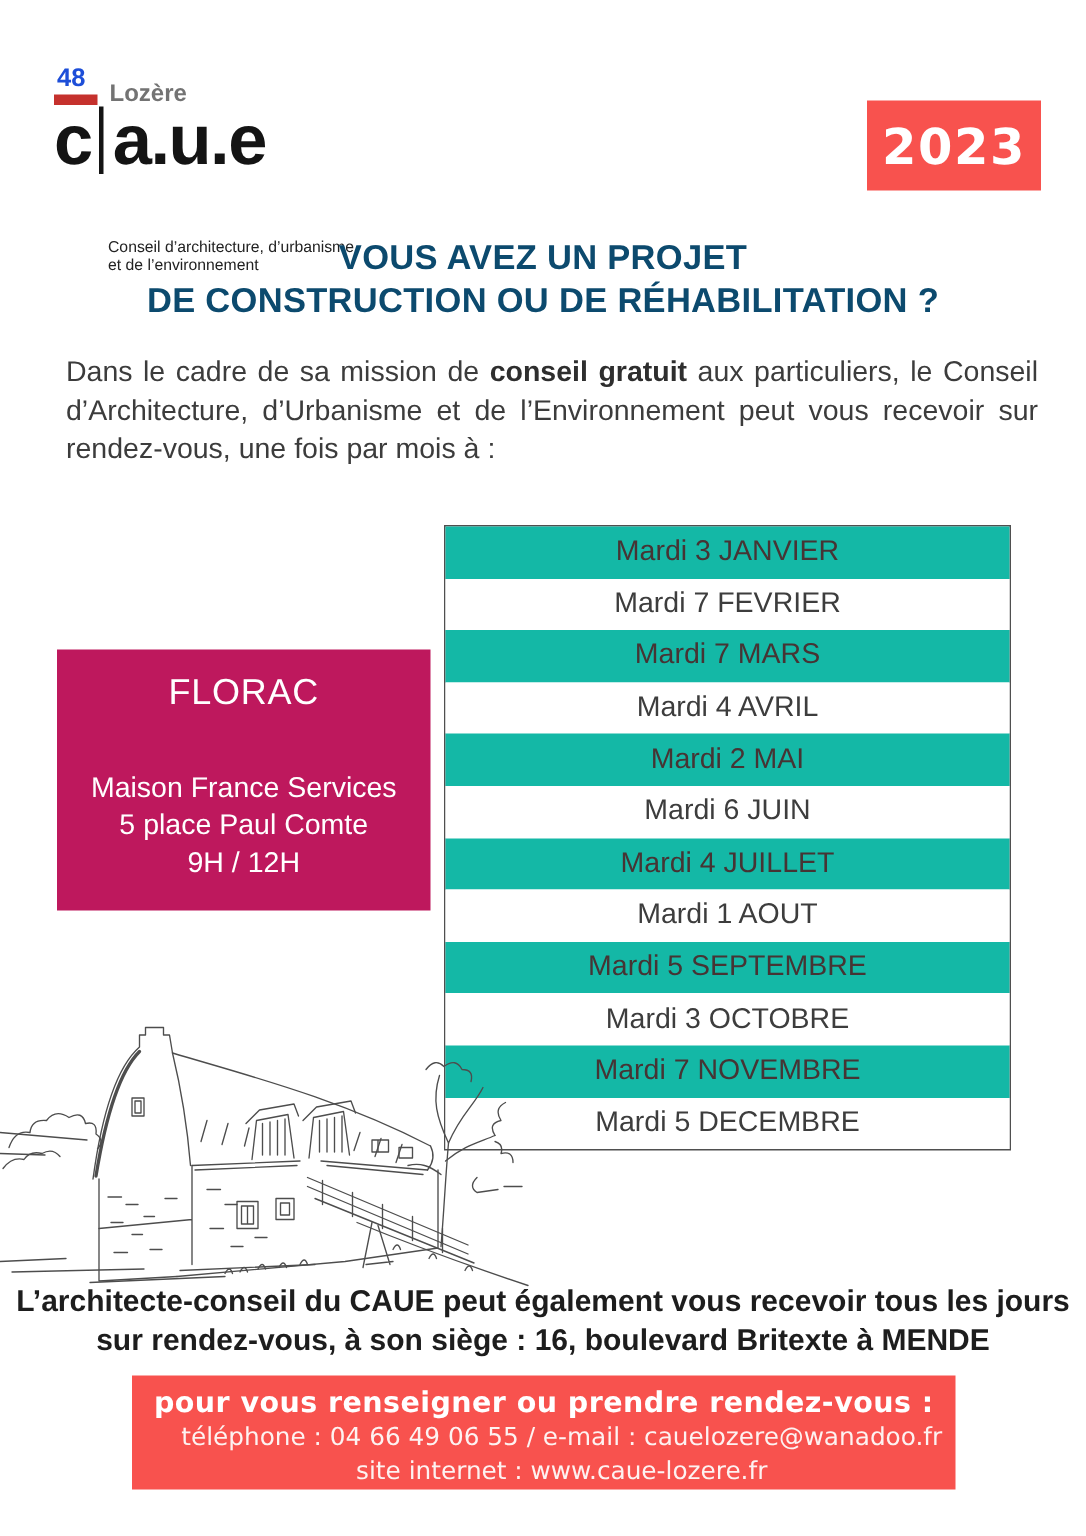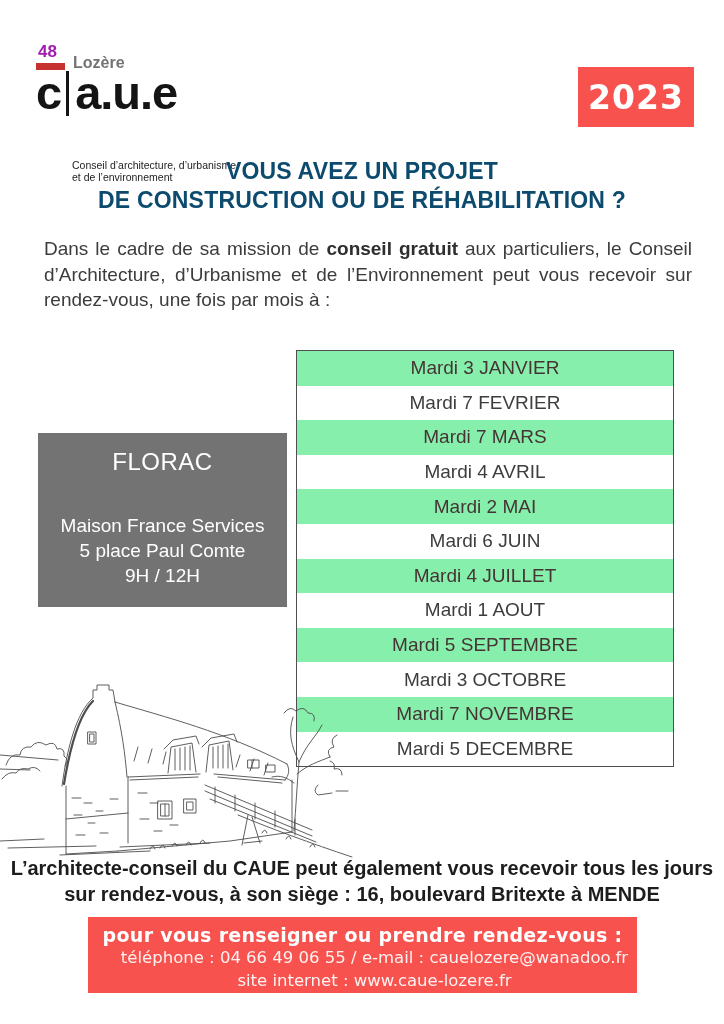--- a/index.html
+++ b/index.html
@@ -5,21 +5,21 @@
   * { margin:0; padding:0; box-sizing:border-box; }
   html,body { background:#ffffff; }
   body { font-family:"Liberation Sans", sans-serif; }
   .page {
     position:relative; width:724px; height:1024px; margin:0 auto;
     background:#ffffff; overflow:hidden;
   }
 
   
   .logo { position:absolute; left:36px; top:40px; width:300px; height:100px; }
-  .dept-num { position:absolute; left:2px; top:2px; color:#a21caf; font-weight:700; font-size:17px; }
+  .dept-num { position:absolute; left:2px; top:2px; color:#1d4ed8; font-weight:700; font-size:17px; }
   .dept-bar { position:absolute; left:0; top:23px; width:29px; height:7px; background:#c5312d; }
   .dept-name { position:absolute; left:37px; top:14px; color:#737373; font-weight:700; font-size:16px; }
   .acronym { position:absolute; left:0; top:30px; display:flex; align-items:center; color:#141414; }
   .acronym .part { font-size:47px; font-weight:700; letter-spacing:-1px; line-height:46px; }
   .acronym .bar { width:3px; height:45px; background:#141414; margin:0 6px 0 5px; }
   .logo-sub { position:absolute; left:36px; top:80px; font-size:10.5px; line-height:11.5px; color:#222; }
 
   .year-badge {
     position:absolute; left:578px; top:67px; width:116px; height:60px;
     background:#f8524e; color:#ffffff; display:flex; align-items:center; justify-content:center;
@@ -35,35 +35,35 @@
   
   .intro {
     position:absolute; left:44px; top:236px; width:648px;
     color:#3c3c3c; font-size:19px; line-height:25.5px; text-align:justify;
   }
   .intro b { color:#2e2e2e; }
 
   
   .loc-card {
     position:absolute; left:38px; top:433px; width:249px; height:174px;
-    background:#737373; color:#ffffff; text-align:center;
+    background:#be185d; color:#ffffff; text-align:center;
   }
   .loc-city { margin-top:15px; font-size:24px; letter-spacing:0.5px; }
   .loc-lines { margin-top:37px; font-size:19px; line-height:25px; }
 
   
   .sched {
     position:absolute; left:296px; top:350px; width:378px;
     border:1px solid #4f4f4f; z-index:1; background:transparent;
   }
   .sched-row {
     height:34.6px; display:flex; align-items:center; justify-content:center;
     font-size:19px; color:#3d3d3d; background:#ffffff;
   }
-  .sched-row.hl { background:#86efac; color:#463434; }
+  .sched-row.hl { background:#14b8a6; color:#463434; }
 
   
   .sketch { position:absolute; left:0; top:643px; z-index:2; pointer-events:none; }
 
   
   .note {
     position:absolute; left:0; top:855px; width:724px; text-align:center;
     color:#1d1d1d; font-weight:600; font-size:20px; line-height:26px;
   }
   .contact-box {

